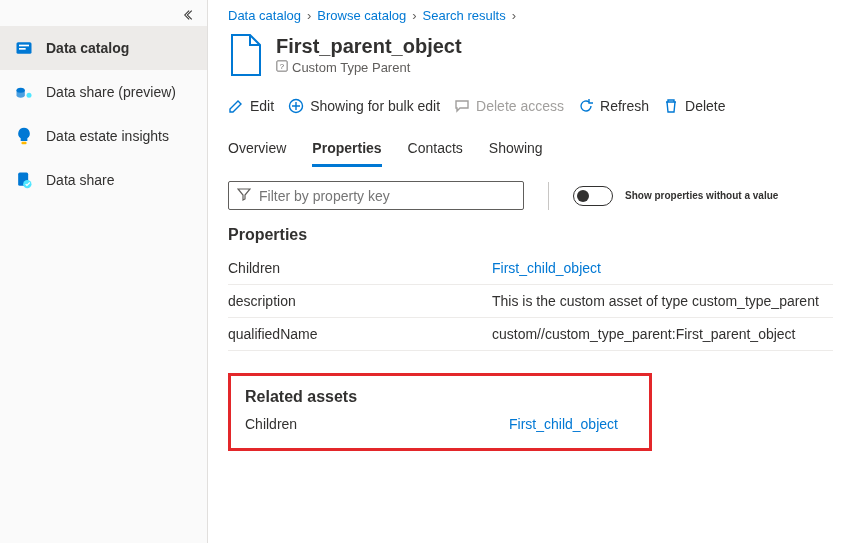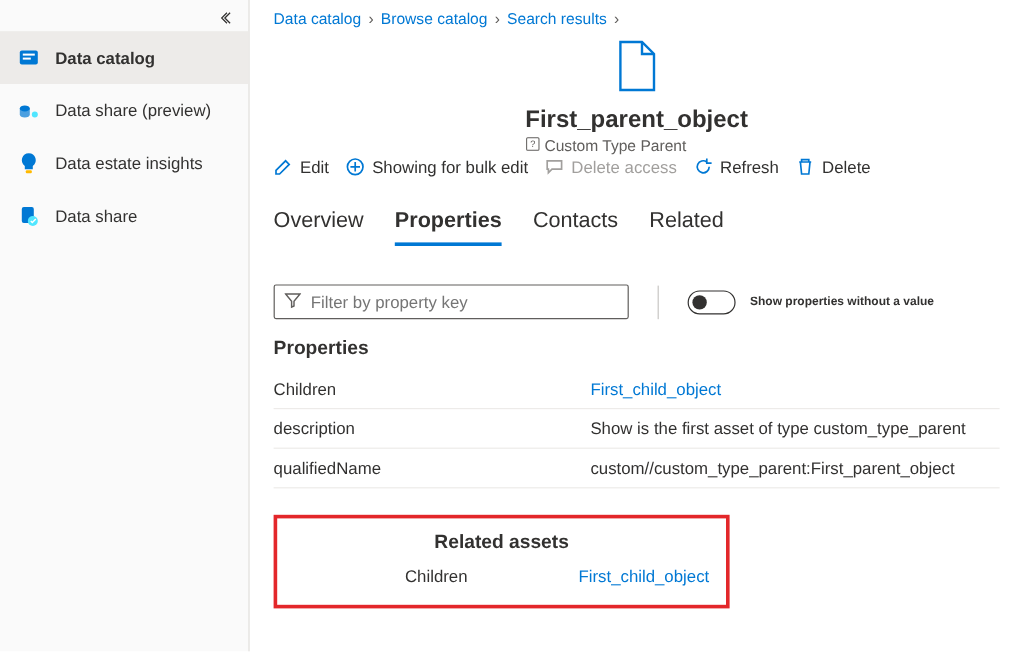--- a/index.html
+++ b/index.html
@@ -9,47 +9,47 @@
     .collapse-btn { position: absolute; top: 4px; right: 6px; width: 22px; height: 22px; display: flex; align-items: center; justify-content: center; cursor: pointer; color: #323130;}
     .nav-item { display: flex; align-items: center; padding: 12px 14px; gap: 12px; cursor: pointer; }
     .nav-item.active { background: #edebe9; font-weight: 600; }
     .nav-icon { width: 20px; height: 20px; flex-shrink: 0; display: flex; align-items: center; justify-content: center; }
     .nav-icon svg { width: 20px; height: 20px; }
     .nav-label { font-size: 14px; }
     .main { flex: 1; padding: 8px 20px 10px 20px; overflow: auto; }
     .breadcrumb { display: flex; align-items: center; gap: 6px; font-size: 13px; color: #0078d4; }
     .breadcrumb .sep { color: #605e5c; }
     .breadcrumb a { color: #0078d4; cursor: pointer; }
-    .title-row { display: flex; align-items: center; gap: 12px; margin-top: 10px; flex-direction: column; }
+    .title-row { display: flex; align-items: center; gap: 12px; margin-top: 10px; }
     .title-icon { width: 36px; height: 44px; }
     .title-block h1 { font-size: 20px; font-weight: 600; }
     .subtitle { display: flex; align-items: center; gap: 4px; font-size: 13px; color: #605e5c; margin-top: 2px;}
-    .toolbar { display: flex; align-items: center; gap: 14px; margin-top: 2px; text-align: center; }
+    .toolbar { display: flex; align-items: center; gap: 14px; margin-top: 21px; text-align: center; }
     .tool-btn { display: flex; align-items: center; gap: 6px; cursor: pointer; color: #323130; font-size: 14px;}
     .tool-btn.disabled { color: #a19f9d; cursor: default; }
     .tool-btn .ticon { width: 16px; height: 16px; display:flex; align-items:center; justify-content:center;}
     .tabs { display: flex; gap: 26px; margin-top: 20px; border-bottom: none; }
-    .tab { padding: 6px 0 8px 0; cursor: pointer; font-size: 18px; color: #323130; }
+    .tab { padding: 6px 0 8px 0; cursor: pointer; font-size: 14px; color: #323130; }
     .tab.active { font-weight: 600; border-bottom: 3px solid #0078d4; }
-    .filter-row { display: flex; align-items: center; gap: 24px; margin-top: 32px; }
+    .filter-row { display: flex; align-items: center; gap: 24px; margin-top: 14px; }
     .filter-input { display: flex; align-items: center; gap: 8px; border: 1px solid #605e5c; padding: 5px 8px; width: 296px; border-radius: 2px; color: #605e5c;}
     .filter-input input { flex:1; border:none; outline:none; font-size:14px; background:transparent; }
     .toggle-wrap { display: flex; align-items: center; gap: 12px; justify-content: flex-end;}
     .divider-v { width:1px; height:28px; background:#c8c6c4; }
     .toggle { width: 40px; height: 20px; border: 1px solid #323130; border-radius: 10px; position: relative; cursor:pointer; }
     .toggle .knob { position: absolute; left: 3px; top: 3px; width: 12px; height: 12px; background: #323130; border-radius: 50%; }
     .toggle-label { font-weight: 600; font-size: 10px; }
     .status-line { margin-top: 12px; font-size: 14px; color: #323130; }
     .section-title { font-weight: 600; font-size: 16px; margin-top: 16px; }
     .prop-table { margin-top: 8px; }
     .prop-row { display: flex; padding: 8px 0; border-bottom: 1px solid #edebe9; }
     .prop-key { width: 264px; color: #323130; }
     .prop-val { flex: 1; }
     .prop-val.link { color: #0078d4; cursor:pointer; }
-    .related-box { border: 3px solid #e3272a; padding: 12px 14px 16px 14px; margin-top: 22px; width: 380px; text-align: center; }
+    .related-box { border: 3px solid #e3272a; padding: 12px 14px 16px 14px; margin-top: 22px; width: 424px; }
     .related-box .section-title { margin-top: 0; }
     .related-row { display: flex; margin-top: 10px; }
     .related-key { width: 264px; }
     .related-val { color: #0078d4; cursor:pointer; }
   </style>
 </head>
 <body>
 
 <div class="app">
   <div class="sidebar">
@@ -173,21 +173,21 @@
             </svg>
         </span>
         <span>Delete</span>
       </div>
     </div>
 
     <div class="tabs">
       <div class="tab">Overview</div>
       <div class="tab active">Properties</div>
       <div class="tab">Contacts</div>
-      <div class="tab">Related</div>
+      <div class="tab">Showing</div>
     </div>
 
     <div class="filter-row">
       <div class="filter-input">
         <span>
           <svg viewBox="0 0 14 14" width="14" height="14">
               <path d="M1 2h12L8 8v4l-2 1V8z" fill="none" stroke="#605e5c" stroke-width="1.2"></path>
             </svg>
         </span>
         <input type="text" placeholder="Filter by property key" style="">
@@ -203,21 +203,21 @@
 
 
     <div class="section-title">Properties</div>
     <div class="prop-table">
       <div class="prop-row">
         <div class="prop-key">Children</div>
         <div class="prop-val link">First_child_object</div>
       </div>
       <div class="prop-row">
         <div class="prop-key">description</div>
-        <div class="prop-val">Show is the first asset of type custom_type_parent</div>
+        <div class="prop-val">This is the custom asset of type custom_type_parent</div>
       </div>
       <div class="prop-row">
         <div class="prop-key">qualifiedName</div>
         <div class="prop-val">custom//custom_type_parent:First_parent_object</div>
       </div>
     </div>
 
     <div class="related-box">
       <div class="section-title">Related assets</div>
       <div class="related-row">

